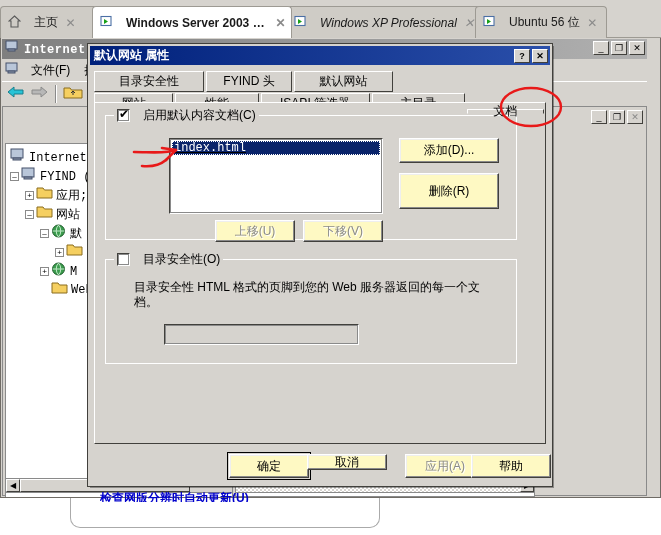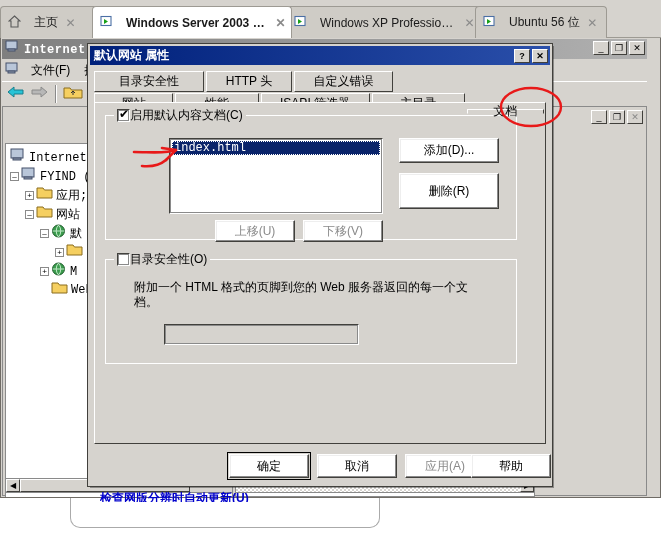--- a/index.html
+++ b/index.html
@@ -196,21 +196,21 @@
 
   .group {
     position: absolute;
     border: 1px solid #8a8a8a;
     border-top-color: #8a8a8a;
   }
   .group-inner { position: absolute; inset: -1px; border: 1px solid #ffffff; pointer-events: none; }
   .grouplabel {
     position: absolute; top: -9px; left: 8px;
     background: #d6d3ce; padding: 0 3px;
-    display: flex; align-items: center; gap: 0;
+    display: flex; align-items: center; gap: 13px;
     font-size: 12px; z-index: 2;
   }
   .cbox {
     width: 13px; height: 13px; background: #ffffff;
     border: 1px solid #41403c; border-right-color: #ffffff; border-bottom-color: #ffffff;
     outline: 1px solid #8a8a8a; outline-offset: -2px;
     position: relative; flex: 0 0 auto;
   }
   .cbox.checked::after {
     content: "✔"; position: absolute; left: 1px; top: -3px;
@@ -230,21 +230,21 @@
     font-family: "Liberation Mono", monospace; font-size: 12px;
     padding-left: 2px;
   }
   .listitem.selected {
     background: #0a246a; color: #ffffff;
     outline: 1px dotted #ffffff; outline-offset: -1px;
   }
 
   .btn {
     position: absolute;
-    background: #ffffff;
+    background: #fef9c3;
     border: 1px solid #ffffff; border-right-color: #41403c; border-bottom-color: #41403c;
     box-shadow: inset -1px -1px 0 #8a8a8a, inset 1px 1px 0 #eeeeee;
     display: flex; align-items: center; justify-content: center;
     font-size: 12px; color: #000;
   }
   .btn.disabled { color: #8a8a8a; text-shadow: 1px 1px 0 #ffffff; }
   .btn.default { outline: 1px solid #000000; outline-offset: 1px; }
 
   .ftext {
     position: absolute;
@@ -299,21 +299,21 @@
       <span class="vmicon">
         <svg width="13" height="13" viewBox="0 0 13 13">
             <rect x="1" y="1.5" width="10" height="9" fill="#fff" stroke="#4b6fa5" stroke-width="1.1"></rect>
             <path d="M4 4 L8 6.5 L4 9 Z" fill="#18a018"></path>
           </svg>
       </span>
       <span class="tablabel">Windows Server 2003 Ent...</span>
       <span class="tabclose">✕</span>
     </div>
 
-    <div class="vmtab" style="left:286px;width:195px;">
+    <div class="vmtab" style="left:286px;width:195px;font-style:italic;">
       <span class="vmicon">
         <svg width="13" height="13" viewBox="0 0 13 13">
             <rect x="1" y="1.5" width="10" height="9" fill="#fff" stroke="#4b6fa5" stroke-width="1.1"></rect>
             <path d="M4 4 L8 6.5 L4 9 Z" fill="#18a018"></path>
           </svg>
       </span>
       <span class="tablabel">Windows XP Professional</span>
       <span class="tabclose">✕</span>
     </div>
 
@@ -502,67 +502,67 @@
       <span>默认网站 属性</span>
       <span class="dlg-titlebtns">
         <span class="dlg-tb">?</span>
         <span class="dlg-tb">✕</span>
       </span>
     </div>
 
     <div class="tabrows">
       <div class="tabrow">
         <div class="ptab" style="width:110px">目录安全性</div>
-        <div class="ptab" style="width:86px">HTTP 头</div>
-        <div class="ptab" style="width:99px">自定义错误</div>
+        <div class="ptab" style="width:86px">FYIND 头</div>
+        <div class="ptab" style="width:99px">默认网站</div>
       </div>
       <div class="tabrow row2">
         <div class="ptab" style="width:80px">网站</div>
         <div class="ptab" style="width:84px">性能</div>
         <div class="ptab" style="width:110px">ISAPI 筛选器</div>
         <div class="ptab" style="width:94px">主目录</div>
         <div class="ptab active" style="width:78px">文档</div>
       </div>
     </div>
 
     <div class="tabbody">
 
       <div class="group" style="left:10px; top:12px; width:412px; height:125px;">
         <div class="group-inner"></div>
         <div class="grouplabel">
           <span class="cbox checked"></span>
           <span>启用默认内容文档(C)</span>
         </div>
 
-        <div class="listbox" style="left:63px; top:22px; width:214px; height:76px;">
+        <div class="listbox" style="left:63px; top:22px; width:214px; height:76px;text-decoration:underline;">
           <div class="listitem selected">index.html</div>
         </div>
 
         <div class="btn" style="left:293px; top:22px; width:100px; height:25px;">添加(D)...</div>
         <div class="btn" style="left:293px; top:57px; width:100px; height:36px;">删除(R)</div>
         <div class="btn disabled" style="left:109px; top:104px; width:80px; height:22px;">上移(U)</div>
         <div class="btn disabled" style="left:197px; top:104px; width:80px; height:22px;">下移(V)</div>
       </div>
 
       <div class="group" style="left:10px; top:156px; width:412px; height:105px;">
         <div class="group-inner"></div>
         <div class="grouplabel">
           <span class="cbox"></span>
           <span>目录安全性(O)</span>
         </div>
 
-        <div class="ftext" style="left:28px; top:20px; width:350px;">附加一个 HTML 格式的页脚到您的 Web 服务器返回的每一个文档。</div>
+        <div class="ftext" style="left:28px; top:20px; width:350px;">目录安全性 HTML 格式的页脚到您的 Web 服务器返回的每一个文档。</div>
 
         <div class="textbox" style="left:58px; top:64px; width:195px; height:21px;"></div>
       </div>
     </div>
 
     <div class="dlg-buttons">
       <div class="btn default" style="left:139px; top:0; width:80px; height:24px;">确定</div>
-      <div class="btn" style="left:227px; top:0; width:80px; height:24px;">取消</div>
+      <div class="btn" style="left:217px; top:0; width:80px; height:16px;">取消</div>
       <div class="btn disabled" style="left:315px; top:0; width:80px; height:24px;">应用(A)</div>
       <div class="btn" style="left:381px; top:0; width:80px; height:24px;">帮助</div>
     </div>
   </div>
 
   <svg class="annot" style="left:495px; top:83px;" width="72" height="48">
     <ellipse cx="36" cy="24" rx="30" ry="19" fill="none" stroke="#e81919" stroke-width="2.4"></ellipse>
   </svg>
 
   <svg class="annot" style="left:128px; top:140px;" width="66" height="42">

